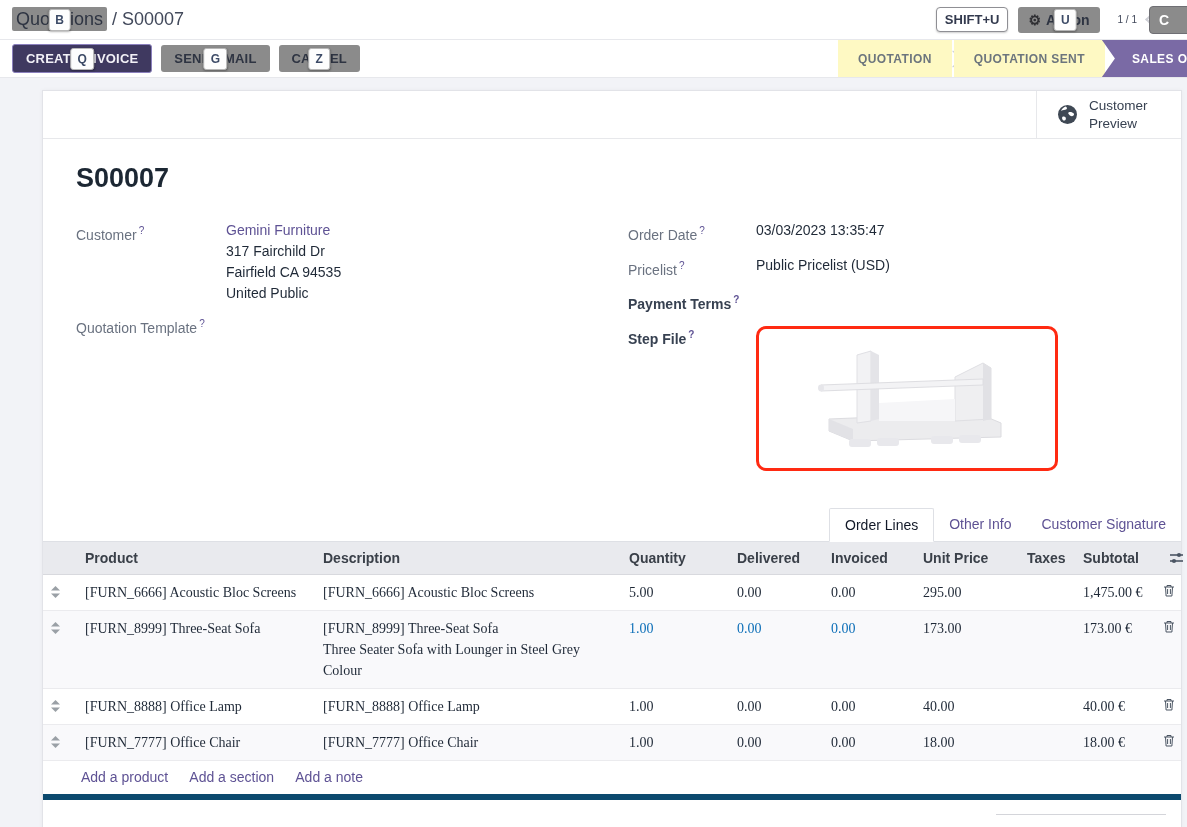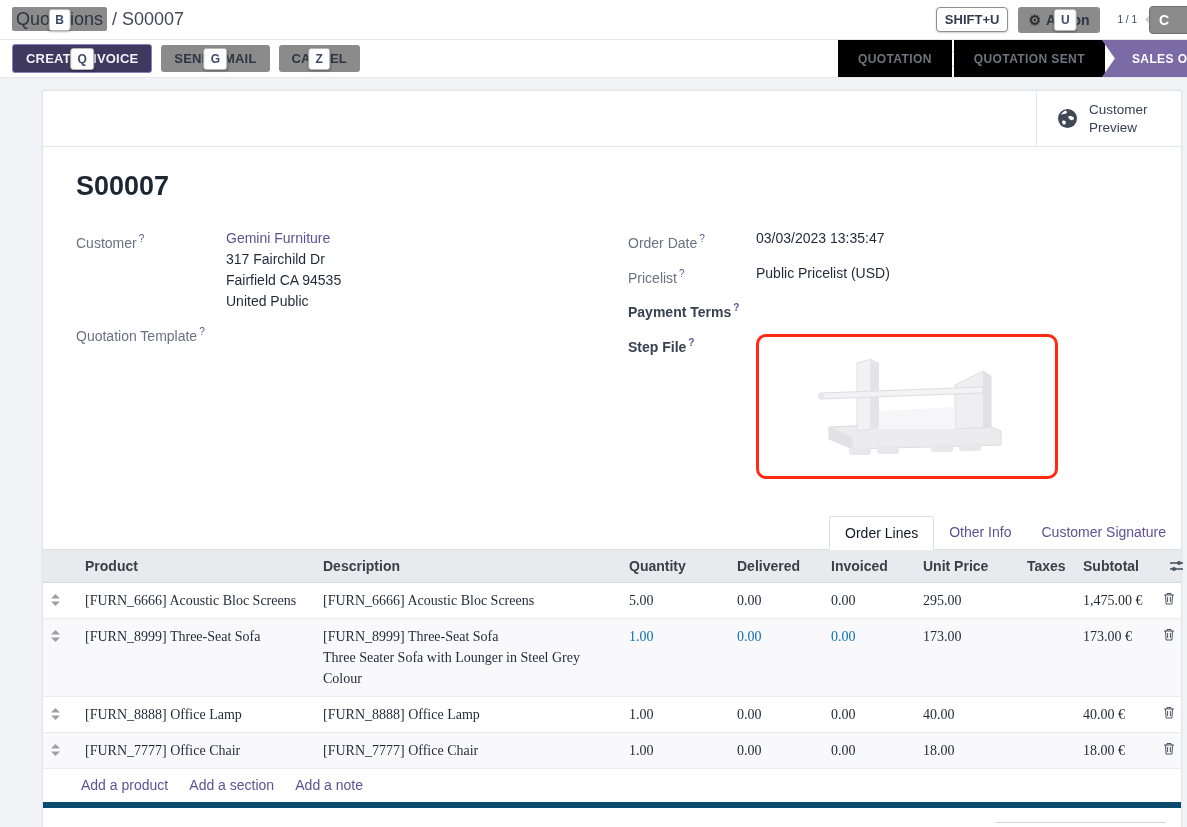--- a/index.html
+++ b/index.html
@@ -37,31 +37,31 @@
   
   .bar2 { position:relative; height:38px; background:#fff; border-bottom:1px solid #e7e8ec;
           display:flex; align-items:center; padding:0 12px; }
   .btn { position:relative; border-radius:3px; font-size:13px; font-weight:700; letter-spacing:.2px;
          padding:6px 13px; cursor:pointer; border:none; font-family:"Liberation Sans", sans-serif; }
   .btn + .btn { margin-left:9px; }
   .btn.primary { background:#3f3960; color:#f2f0f7; border:1px solid #8b80bd; }
   .btn.grayed { background:#8b8b8b; color:#2e3442; }
   .statusbar { position:absolute; right:-62px; top:0; bottom:0; display:flex; align-items:stretch; }
   .step { display:flex; align-items:center; padding:0 20px; font-size:12px; font-weight:600;
-          letter-spacing:.4px; color:#6c757d; background:#000000; cursor:pointer; position:relative; }
+          letter-spacing:.4px; color:#6c757d; background:#fef9c3; cursor:pointer; position:relative; }
   .sep { width:12px; height:12px; border-top:1px solid #c9ccd2; border-right:1px solid #c9ccd2;
          transform:rotate(45deg); align-self:center; margin:0 -5px; }
   .step.active { background:#7a6aa5; color:#fff; padding:0 26px 0 30px;
                  clip-path:polygon(0 0,100% 0,100% 100%,0 100%,13px 50%); margin-left:-3px; }
 
   
   .content { height:749px; padding:12px 5px 0 42px; background:#f2f3f7; }
   .sheet { background:#fff; border:1px solid #e2e3e8; box-shadow:0 0 4px rgba(0,0,0,.04);
            min-height:760px; }
-  .sheet-top { height:56px; border-bottom:1px solid #e7e8eb; display:flex; justify-content:flex-end; }
+  .sheet-top { height:48px; border-bottom:1px solid #e7e8eb; display:flex; justify-content:flex-end; }
   .preview-block { display:flex; align-items:center; gap:11px; border-left:1px solid #e7e8eb;
                    padding:0 22px 0 20px; cursor:pointer; }
   .preview-label { font-size:13.5px; color:#374151; line-height:1.3; width:70px; }
 
   .sheet-body { padding:0 15px 0 33px; }
   .doc-title { font-size:27px; font-weight:600; color:#1c2733; margin:24px 0 26px 0; }
 
   .fields { display:grid; grid-template-columns:512px 1fr; column-gap:40px; }
   .frow { display:grid; margin-bottom:9px; line-height:21px; font-size:14px; }
   .fields .col-l .frow { grid-template-columns:150px 1fr; }

